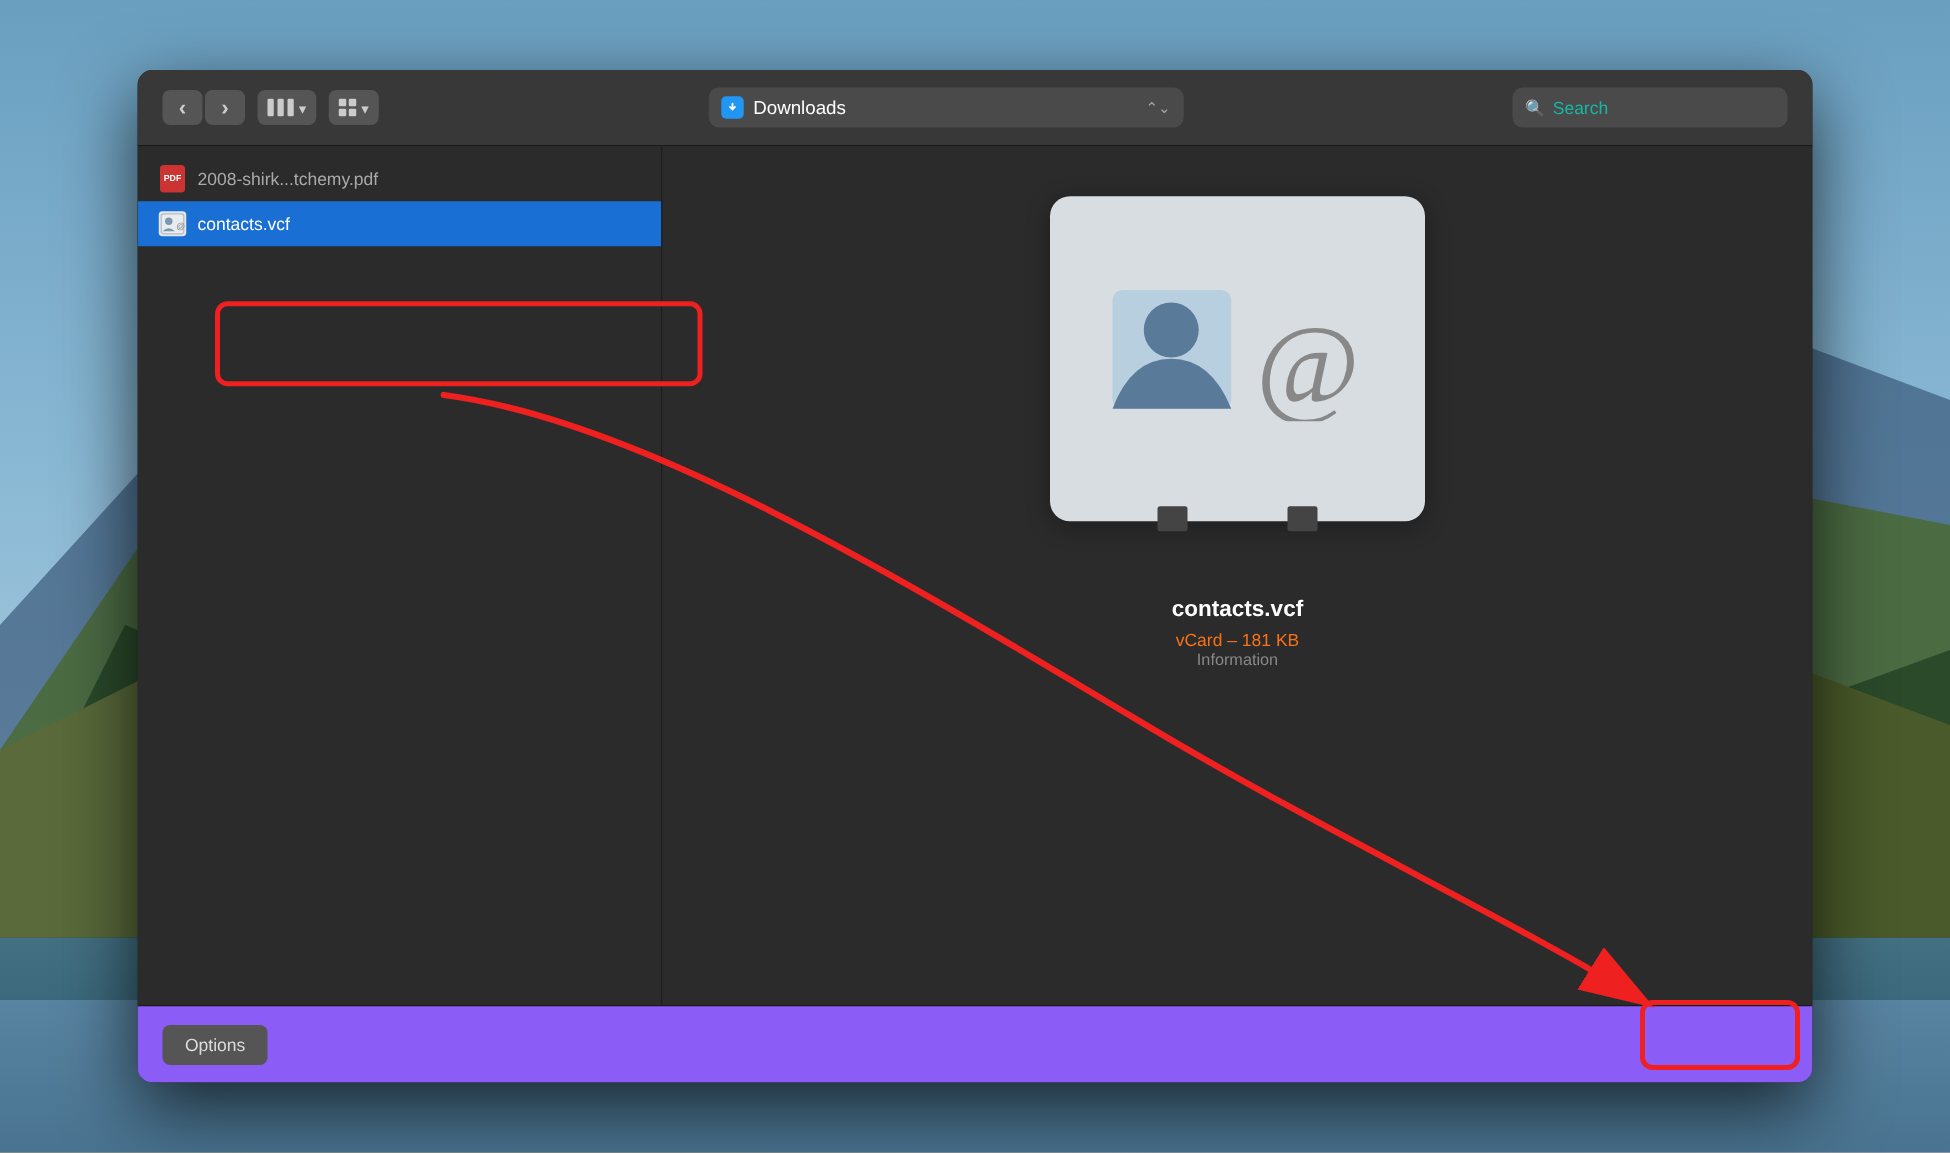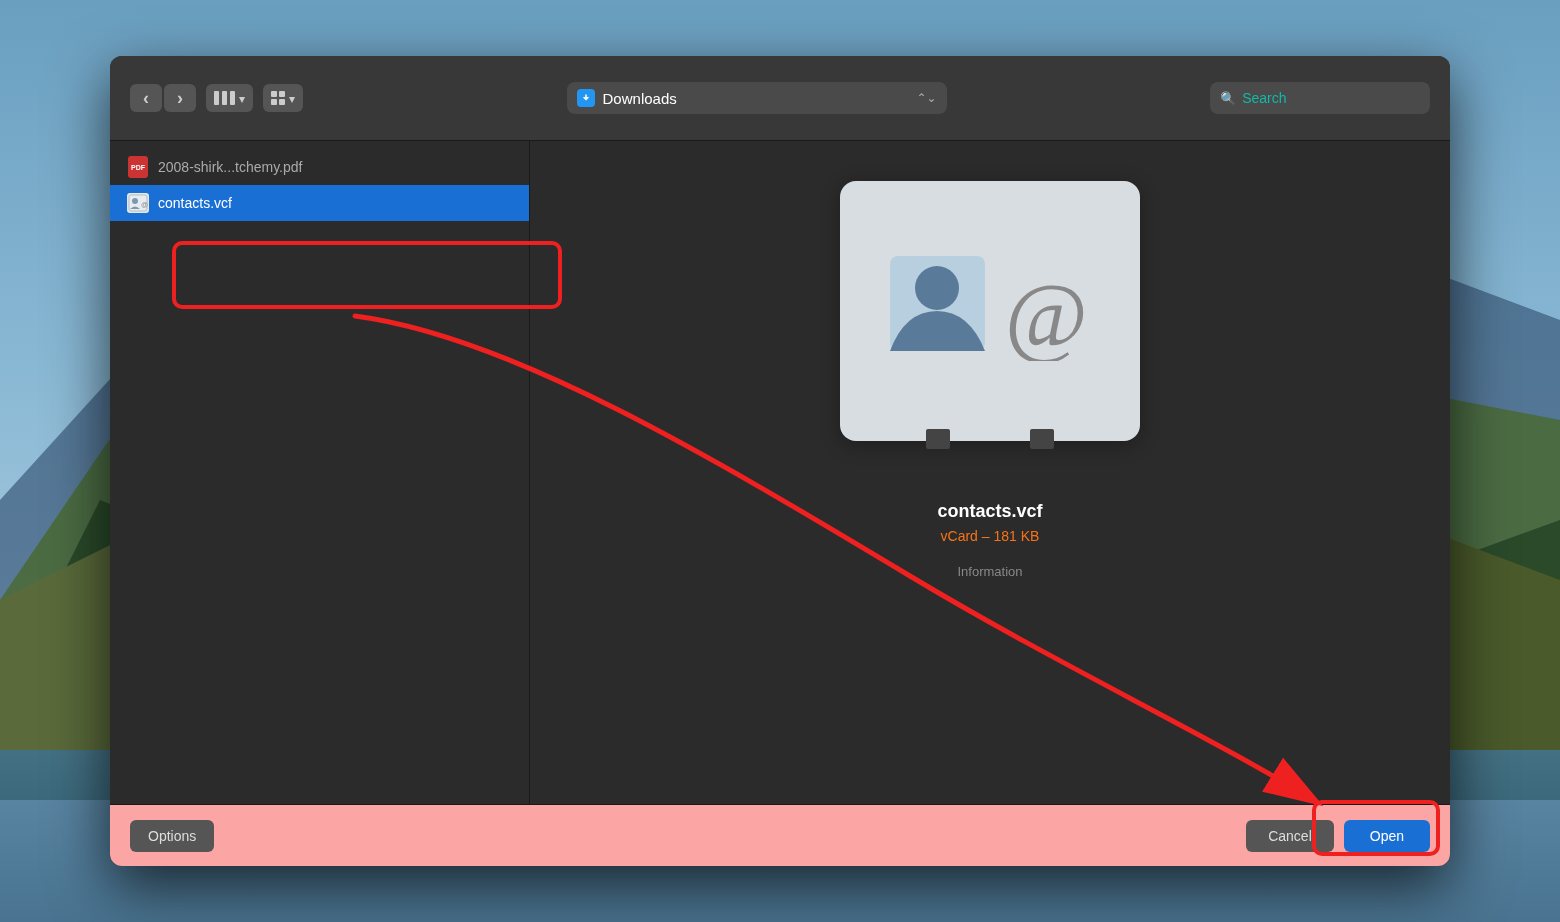--- a/index.html
+++ b/index.html
@@ -89,21 +89,21 @@
       cursor: pointer;
       display: flex;
       align-items: center;
       gap: 4px;
       font-size: 13px;
     }
 
     .location-bar {
       flex: 1;
       max-width: 380px;
-      margin: 12px auto;
+      margin: 0 auto;
       background: #4a4a4a;
       border-radius: 8px;
       height: 32px;
       display: flex;
       align-items: center;
       padding: 0 10px;
       gap: 8px;
     }
 
     .location-icon {
@@ -275,30 +275,30 @@
     }
 
     .file-type-size {
       color: #f97316;
       font-size: 14px;
     }
 
     .file-info-label {
       color: #888;
       font-size: 13px;
-      margin-top: 20px;
+      margin-top: 0;
     }
 
     
     .bottom-bar {
       display: flex;
       align-items: flex-end;
       justify-content: space-between;
       padding: 14px 20px;
-      background: #fca5a5;
+      background: #8b5cf6;
       border-top: 1px solid #1a1a1a;
       min-height: 62px;
     }
 
     .options-btn {
       background: #555;
       border: none;
       border-radius: 6px;
       color: #ddd;
       padding: 8px 18px;
@@ -563,24 +563,20 @@
           <div class="file-type-size">vCard – 181 KB</div>
           <div class="file-info-label">Information</div>
         </div>
 
       </div>
 
     </div>
 
     <div class="bottom-bar">
       <button class="options-btn">Options</button>
-      <div class="action-buttons">
-        <button class="cancel-btn">Cancel</button>
-        <button class="open-btn">Open</button>
-      </div>
     </div>
 
     <div class="annotation-layer">
 
       <div class="red-outline-file"></div>
 
       <div class="red-outline-open"></div>
 
       <svg class="arrow-svg" viewBox="0 0 1340 810">
 

